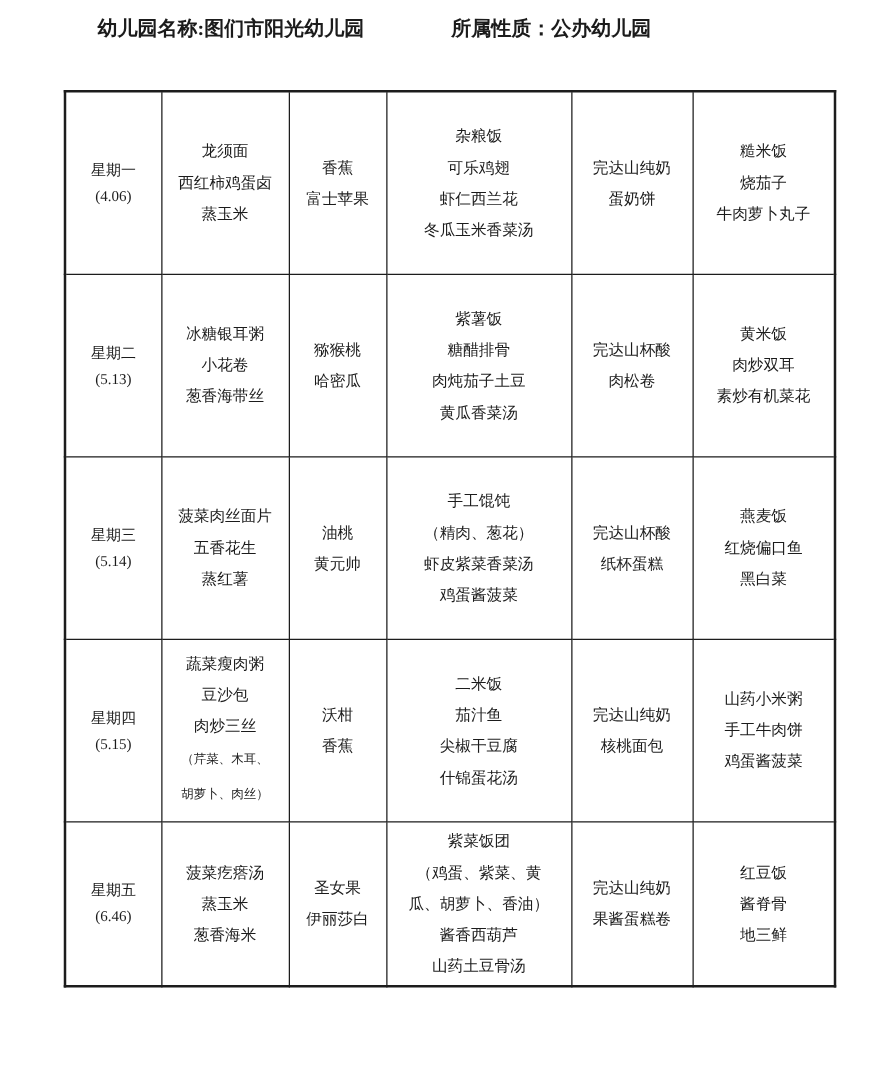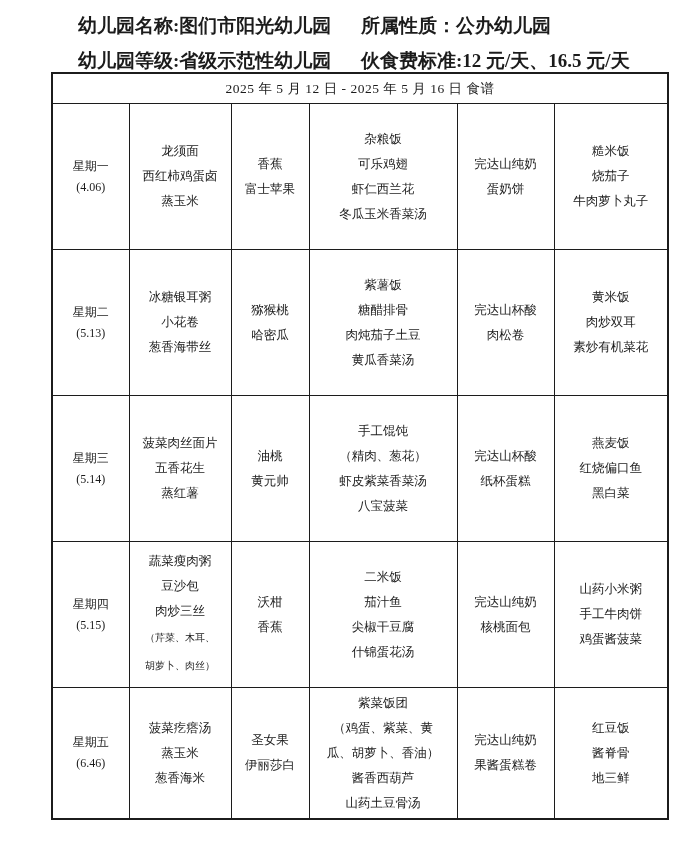--- a/index.html
+++ b/index.html
@@ -4,21 +4,21 @@
 <style>
   html, body { margin: 0; padding: 0; background: #ffffff; }
   body {
     width: 700px; height: 861px;
     font-family: "Liberation Serif", "DejaVu Serif", serif;
     color: #1b1b1b;
   }
   .doc { position: relative; width: 700px; height: 861px; background: #fff; overflow: hidden; }
 
   
-  .meta-line { position: absolute; left: 78px; font-size: 19px; font-weight: bold; white-space: nowrap; }
+  .meta-line { position: absolute; left: 78px; font-size: 16px; font-weight: bold; white-space: nowrap; }
   .meta-line.l1 { top: 13px; }
   .meta-line.l2 { top: 48px; }
   .meta-left { display: inline-block; width: 283px; }
 
   
   table.menu {
     position: absolute; top: 72px; left: 51px;
     width: 616px; border-collapse: collapse; table-layout: fixed;
     border: 2px solid #1c1c1c;
   }
@@ -36,38 +36,32 @@
   .day-name, .day-date { line-height: 21px; font-size: 12px; }
 </style>
 </head>
 <body>
 
 <div class="doc">
 
   <div class="meta-line l1">
     <span class="meta-left">幼儿园名称:图们市阳光幼儿园</span><span>所属性质：公办幼儿园</span>
   </div>
-  <div class="meta-line l2">
-    <span class="meta-left">幼儿园等级:省级示范性幼儿园</span><span>伙食费标准:12 元/天、16.5 元/天</span>
-  </div>
 
   <table class="menu">
     <colgroup>
       <col style="width:77px">
         <col style="width:102px">
         <col style="width:78px">
       <col style="width:148px">
         <col style="width:97px">
         <col style="width:114px">
     </colgroup>
 
     <tbody>
-        <tr class="title-row">
-      <td colspan="6">2025 年 5 月 12 日 - 2025 年 5 月 16 日 食谱</td>
-    </tr>
 
 
     <tr class="menu-row">
       <td>
         <div class="day-name">星期一</div>
         <div class="day-date">(4.06)</div>
       </td>
       <td>
             <div class="dishes">龙须面
 西红柿鸡蛋卤
@@ -136,21 +130,21 @@
 蒸红薯</div>
           </td>
       <td>
             <div class="dishes">油桃
 黄元帅</div>
           </td>
       <td>
             <div class="dishes">手工馄饨
 （精肉、葱花）
 虾皮紫菜香菜汤
-八宝菠菜</div>
+鸡蛋酱菠菜</div>
           </td>
       <td>
             <div class="dishes">完达山杯酸
 纸杯蛋糕</div>
           </td>
       <td>
             <div class="dishes">燕麦饭
 红烧偏口鱼
 黑白菜</div>
           </td>

